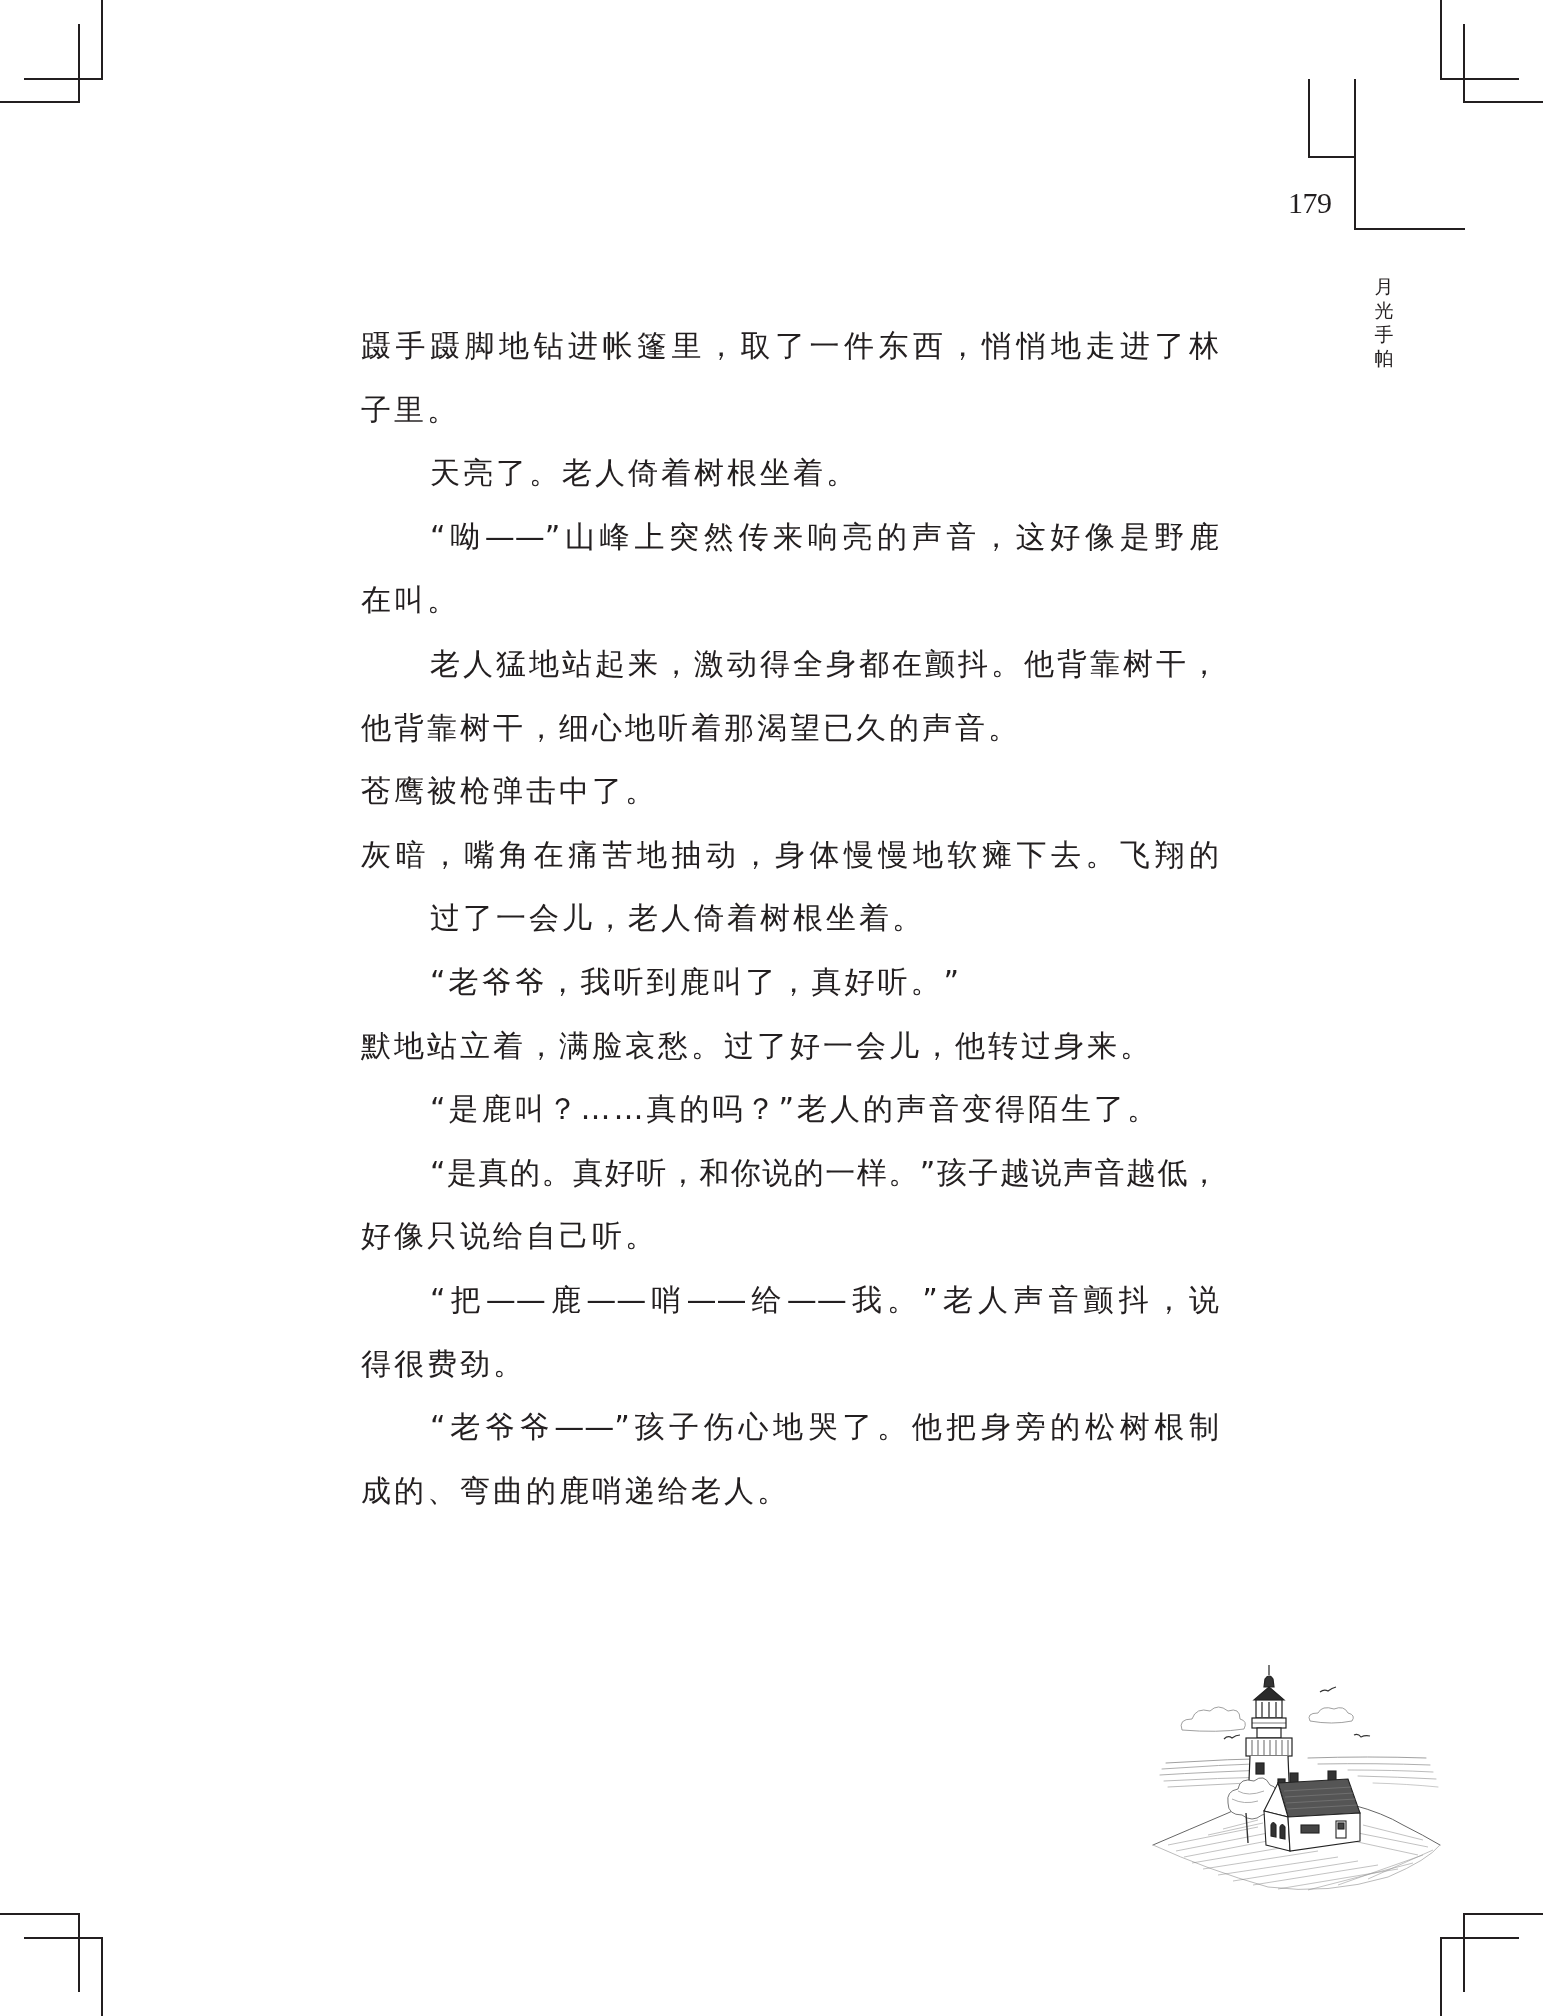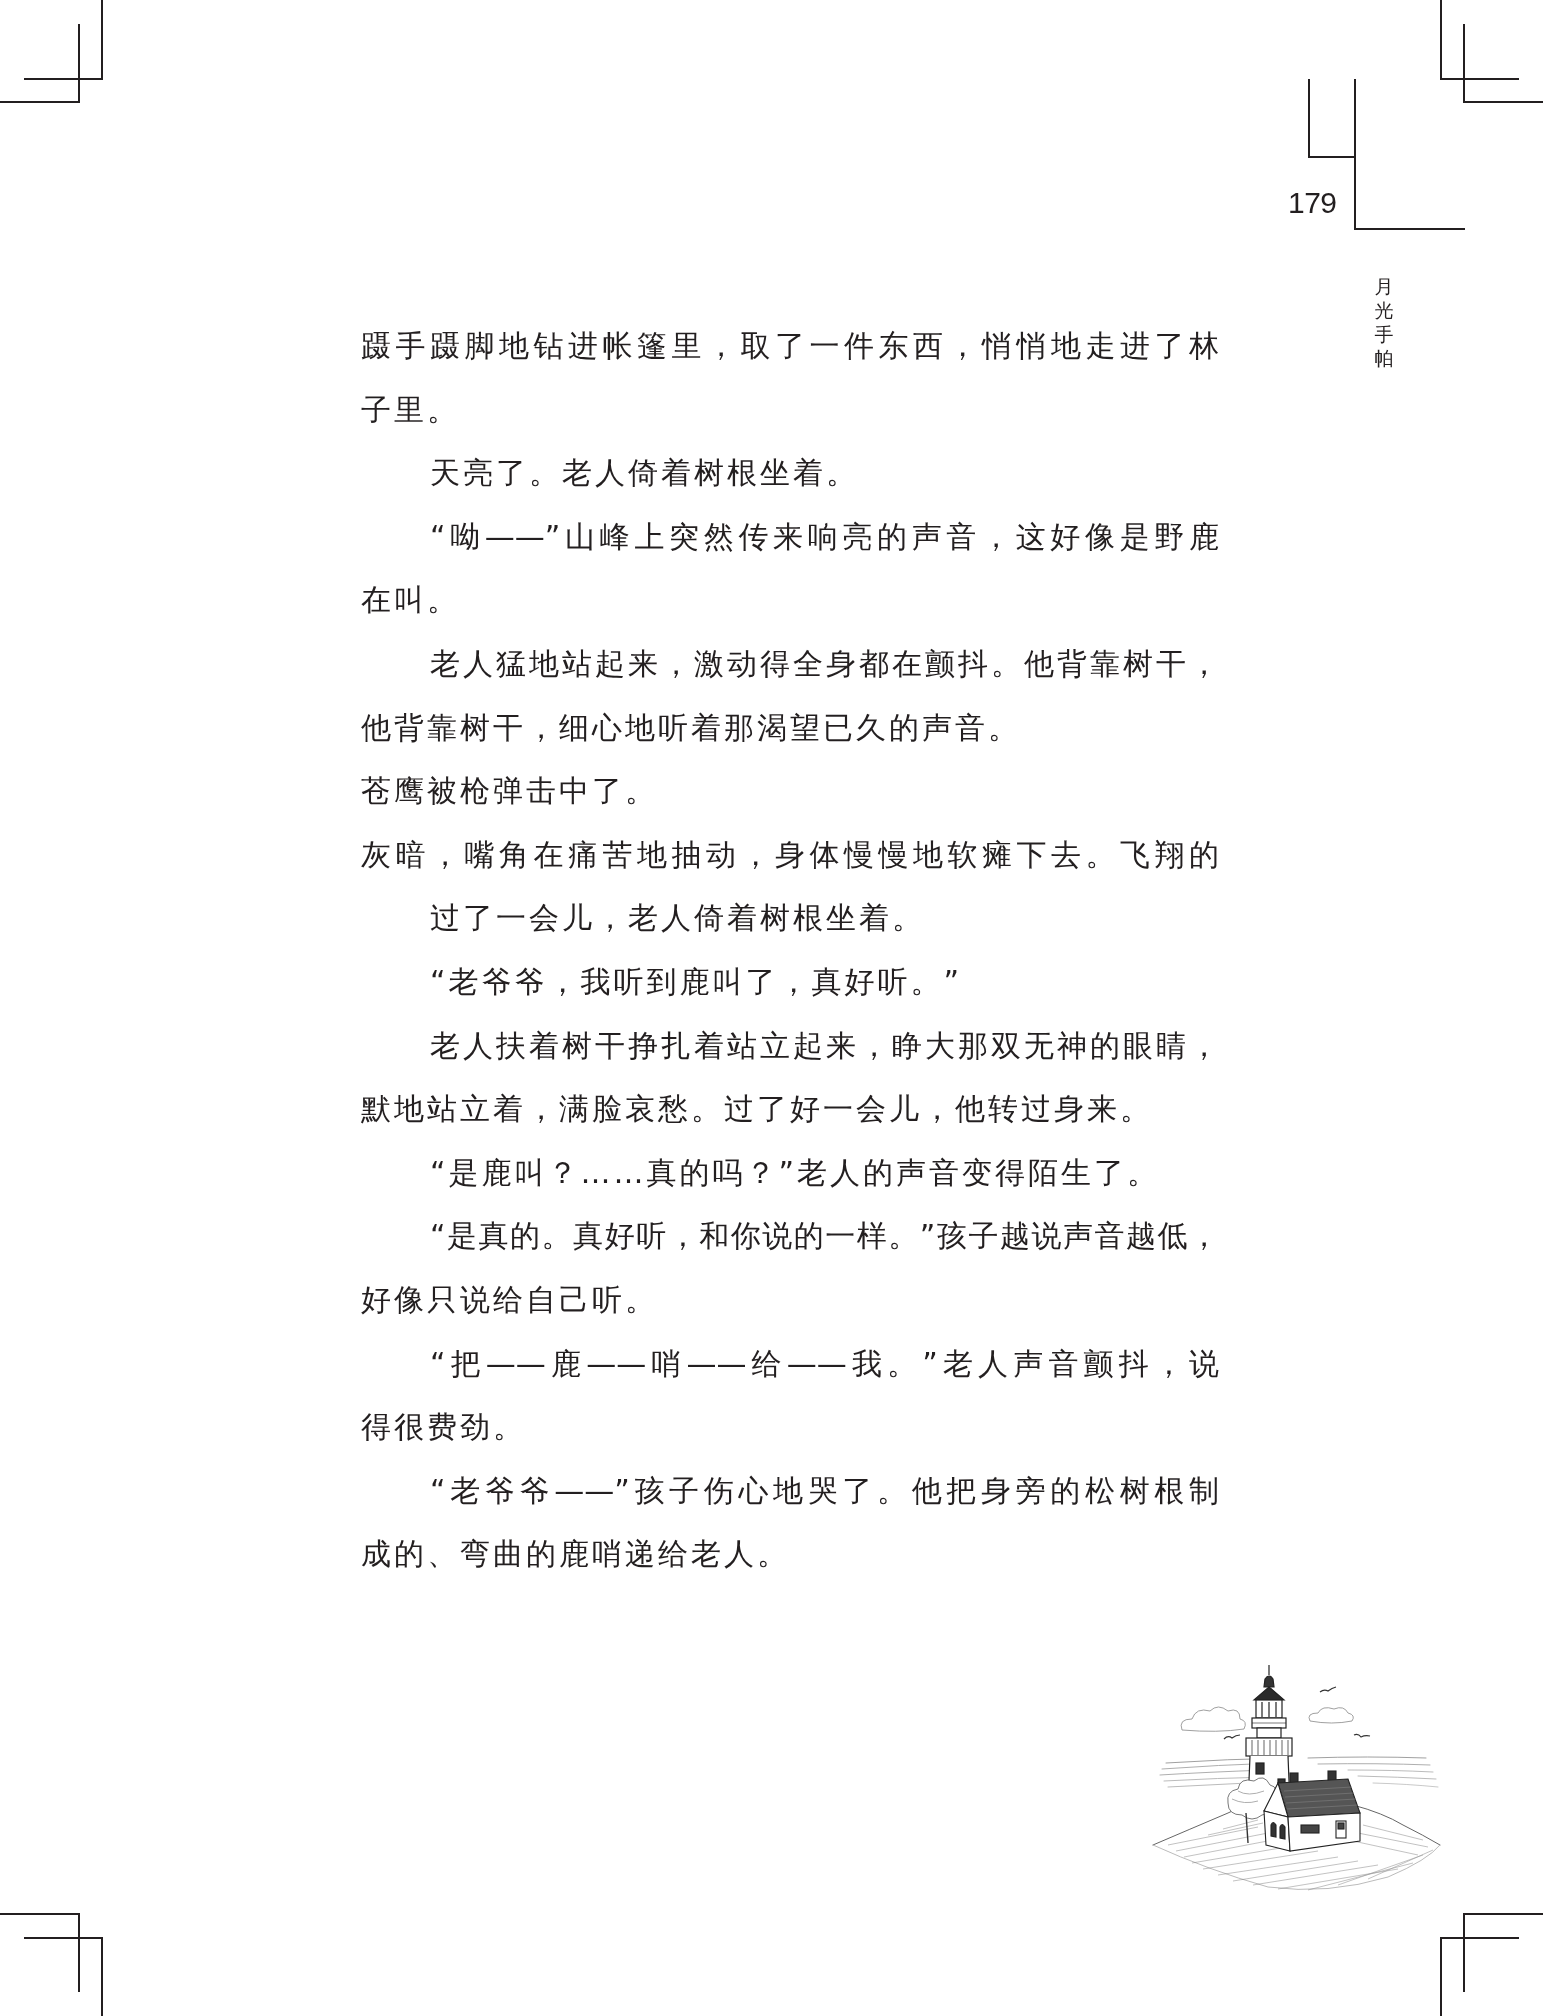--- a/index.html
+++ b/index.html
@@ -2,21 +2,21 @@
 <html><head>
 <meta charset="utf-8">
 <style>
   html, body { margin: 0; padding: 0; background: #ffffff; }
   body { width: 1543px; height: 2016px; position: relative; overflow: hidden;
          font-family: "DejaVu Sans", sans-serif; color: #231f20; }
   .crop { position: absolute; background: #231f20; }
   .h { height: 1.6px; }
   .v { width: 1.6px; }
   .page-number { position: absolute; left: 1288px; top: 186px; width: 50px;
-                 font-family: Liberation Sans, sans-serif;
+                 font-family: Liberation Serif, serif;
                  font-size: 30px; line-height: 34px; color: #231f20; letter-spacing: -0.5px; }
   .running-title { position: absolute; left: 1372px; top: 274px; width: 24px;
                    font-size: 19px; line-height: 24px; color: #231f20; text-align: center; }
   .running-title span { display: block; }
   .body-text { position: absolute; left: 361px; top: 324px; width: 858px; }
   .line { display: block; height: 63.6px; line-height: 44px; font-size: 30px;
           white-space: nowrap; color: #231f20; letter-spacing: 3px; }
   .line.full { text-align: justify; text-align-last: justify; letter-spacing: 0; }
   .line.indent { padding-left: 69px; }
   .illustration { position: absolute; left: 1148px; top: 1655px; width: 300px; height: 255px; }
@@ -63,21 +63,20 @@
     <div class="line">子里。</div>
     <div class="line indent">天亮了。老人倚着树根坐着。</div>
     <div class="line full indent">“呦——”山峰上突然传来响亮的声音，这好像是野鹿</div>
     <div class="line">在叫。</div>
     <div class="line full indent">老人猛地站起来，激动得全身都在颤抖。他背靠树干，</div>
     <div class="line">他背靠树干，细心地听着那渴望已久的声音。</div>
     <div class="line">苍鹰被枪弹击中了。</div>
     <div class="line full">灰暗，嘴角在痛苦地抽动，身体慢慢地软瘫下去。飞翔的</div>
     <div class="line indent">过了一会儿，老人倚着树根坐着。</div>
     <div class="line indent">“老爷爷，我听到鹿叫了，真好听。”</div>
-    <div class="line full indent">老人扶着树干挣扎着站立起来，睁大那双无神的眼睛，</div>
     <div class="line">默地站立着，满脸哀愁。过了好一会儿，他转过身来。</div>
     <div class="line indent">“是鹿叫？……真的吗？”老人的声音变得陌生了。</div>
     <div class="line full indent">“是真的。真好听，和你说的一样。”孩子越说声音越低，</div>
     <div class="line">好像只说给自己听。</div>
     <div class="line full indent">“把——鹿——哨——给——我。”老人声音颤抖，说</div>
     <div class="line">得很费劲。</div>
     <div class="line full indent">“老爷爷——”孩子伤心地哭了。他把身旁的松树根制</div>
     <div class="line">成的、弯曲的鹿哨递给老人。</div>
   </div>
 

